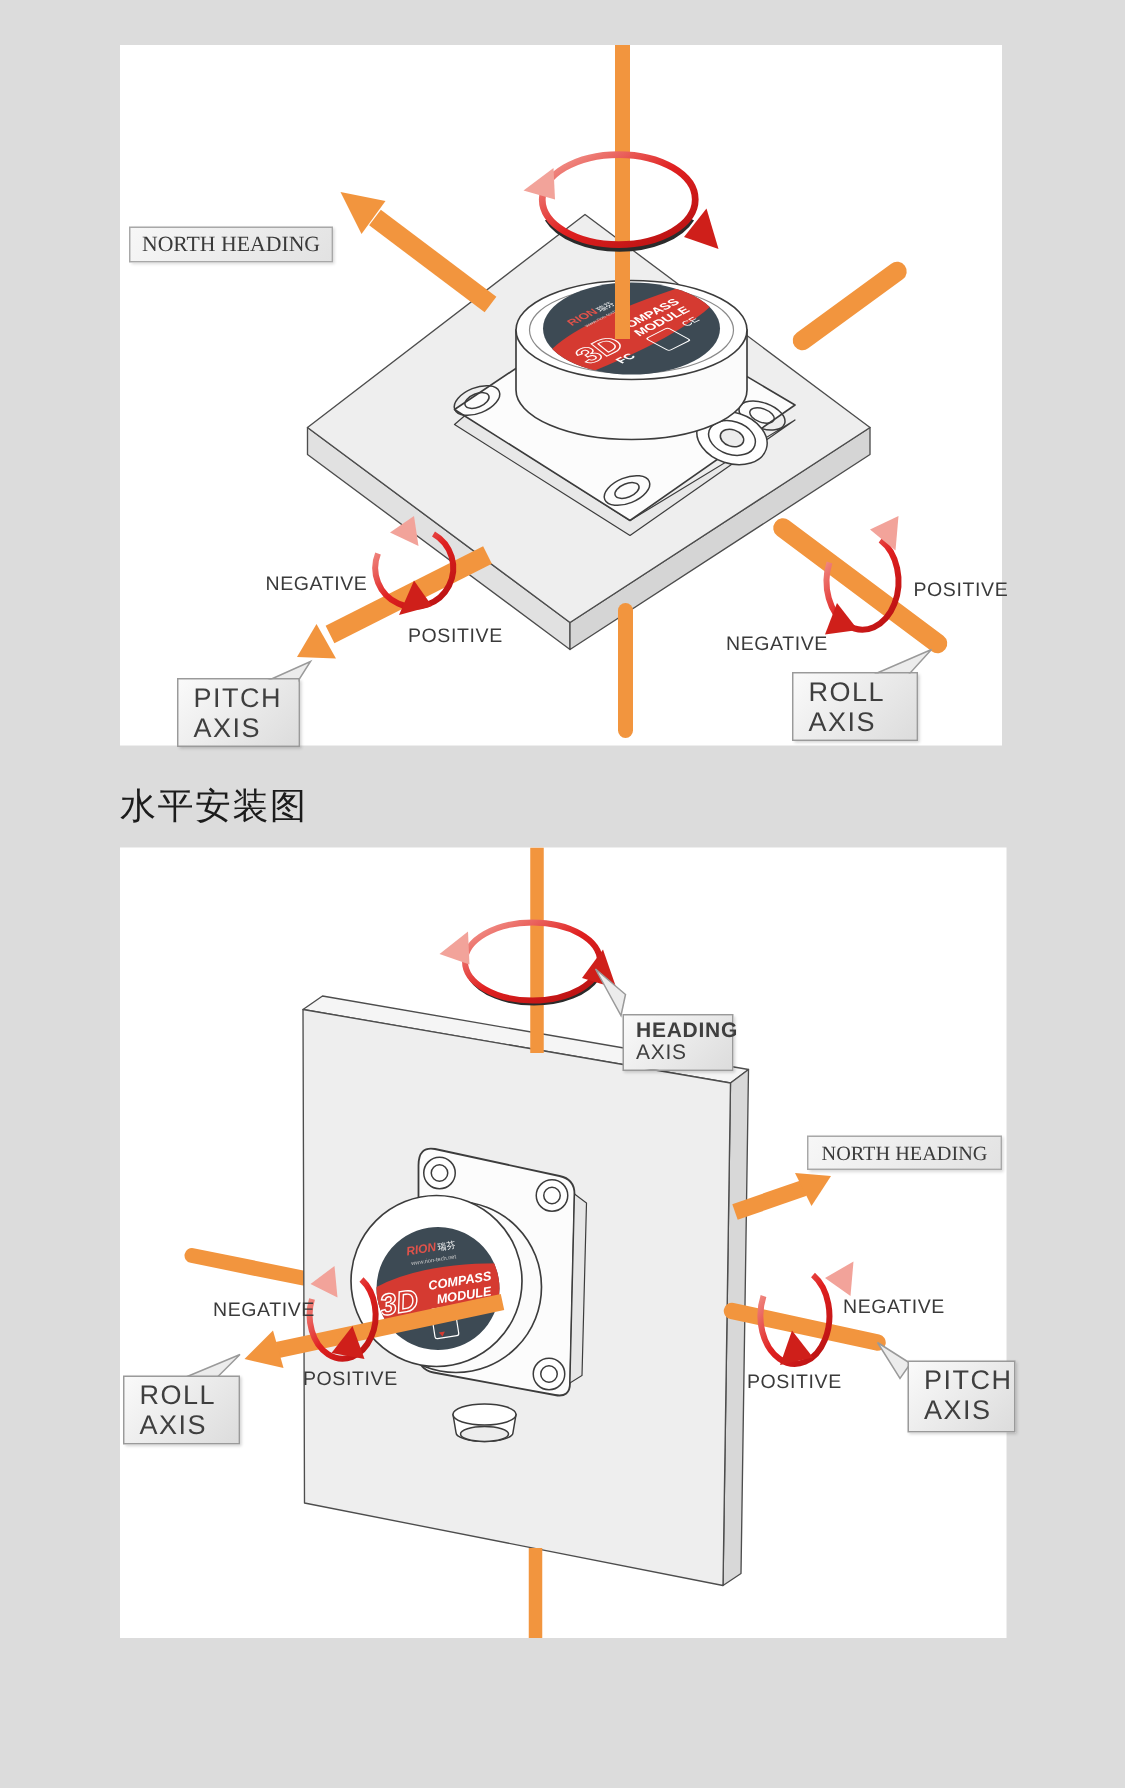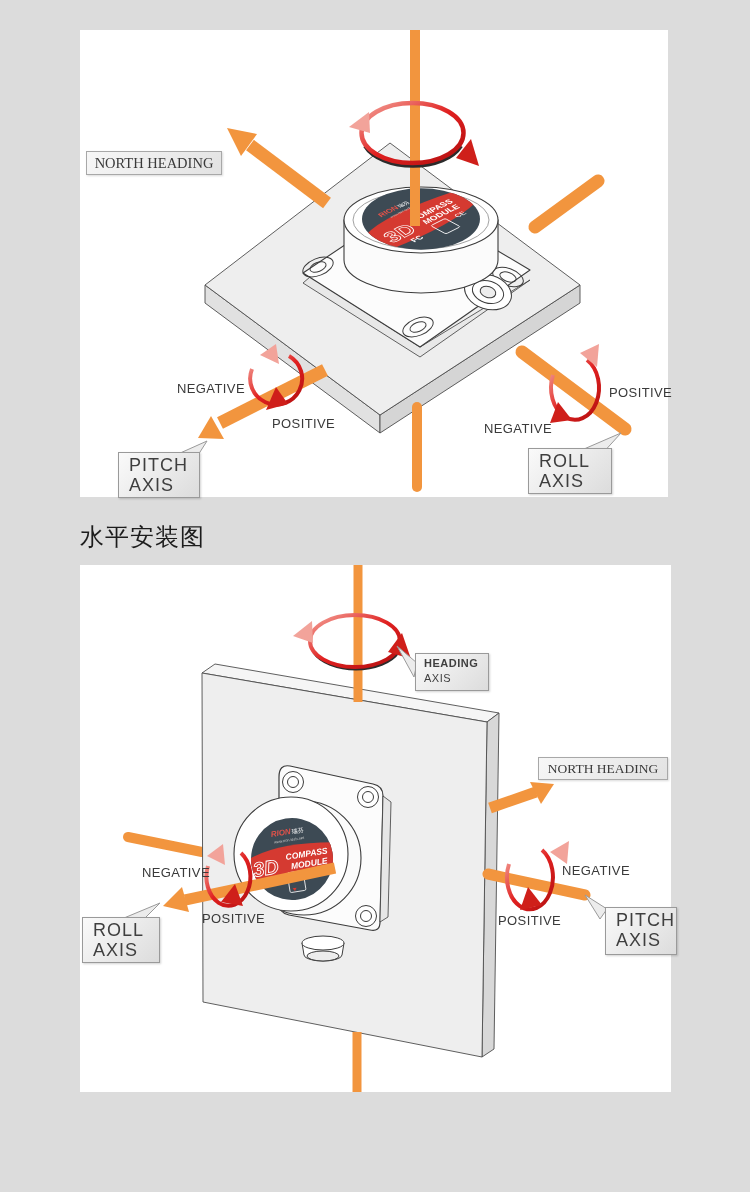--- a/index.html
+++ b/index.html
@@ -271,21 +271,21 @@
     <path d="M 462,285 A 23 32 0 1 1 429,299" fill="none" stroke="url(#ringGrad2)" stroke-width="4"></path>
     <polygon points="440,345 462,340 448,322" fill="#cf1f1a"></polygon>
     <polygon points="470,287 487,299 489,276" fill="#f2a39a"></polygon>
   </g>
 
   <polygon points="337,98 317,81 334,112" fill="#ececec" stroke="#9a9a9a" stroke-width="1"></polygon>
   <polygon points="44,353 80,338 61,357" fill="#ececec" stroke="#9a9a9a" stroke-width="1"></polygon>
   <polygon points="527,344 505,330 520,354" fill="#ececec" stroke="#9a9a9a" stroke-width="1"></polygon>
 </svg>
 
-  <div class="callout" style="left:335px;top:88px;width:64px;height:32px;font-size:11px;line-height:15px;letter-spacing:.5px;padding-left:8px;">
+  <div class="callout" style="left:335px;top:111px;width:64px;height:32px;font-size:14px;line-height:15px;letter-spacing:.5px;padding-left:8px;">
     <div style="font-weight:bold;">HEADING</div>
     <div>AXIS</div>
   </div>
 
   <div class="box" style="left:458px;top:192px;width:128px;height:21px;font-size:13.5px;">NORTH HEADING</div>
 
   <div class="lbl" style="left:62px;top:300px;">NEGATIVE</div>
   <div class="lbl" style="left:122px;top:346px;">POSITIVE</div>
 
   <div class="lbl" style="left:482px;top:298px;">NEGATIVE</div>

